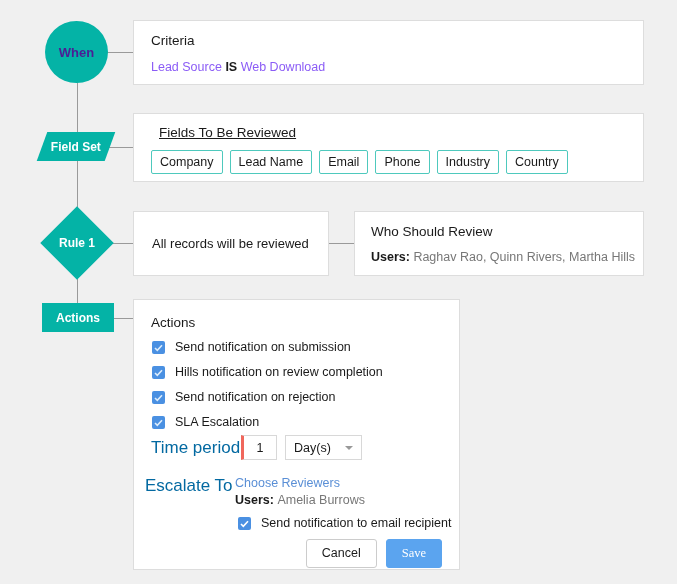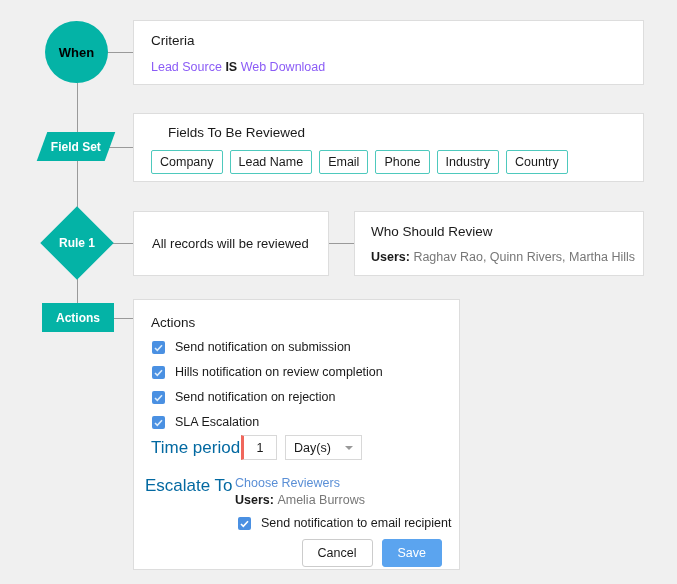--- a/index.html
+++ b/index.html
@@ -36,21 +36,21 @@
   }
 
   
   .node-circle {
     position: absolute;
     background: #04b3a6;
     border-radius: 50%;
     display: flex;
     align-items: center;
     justify-content: center;
-    color: #000000;
+    color: #4c1d95;
     font-size: 13px;
     font-weight: bold;
   }
   .node-para {
     position: absolute;
     background: #04b3a6;
     transform: skewX(-20deg);
     display: flex;
     align-items: center;
     justify-content: center;
@@ -215,20 +215,21 @@
   }
   .btn-cancel {
     background: #ffffff;
     border: 1px solid #cccccc;
     color: #1a1a1a;
   }
   .btn-save {
     background: #5ba4ef;
     border: 1px solid #5ba4ef;
     color: #ffffff;
+    font-family: Liberation Serif, serif;
   }
 </style>
 </head>
 <body>
 
 <div id="canvas">
 
   <div class="vline" style="left:77px; top:76px; height:56px;"></div>
   <div class="vline" style="left:77px; top:146px; height:72px;"></div>
   <div class="vline" style="left:77px; top:272px; height:46px;"></div>
@@ -258,21 +259,21 @@
   <div class="card" style="left:133px; top:20px; width:511px; height:65px;">
     <div class="card-title" style="position:absolute; left:17px; top:12px;">Criteria</div>
     <div class="crit-line" style="position:absolute; left:17px; top:39px;">
       <span class="crit-token">Lead Source</span>
       <span class="crit-op">IS</span>
       <span class="crit-token">Web Download</span>
     </div>
   </div>
 
   <div class="card" style="left:133px; top:113px; width:511px; height:69px;">
-    <div class="card-title" style="position:absolute; left:34px; top:11px;">Fields To Be Reviewed</div>
+    <div class="card-title" style="position:absolute; left:25px; top:11px;text-decoration:underline;">Fields To Be Reviewed</div>
     <div class="chips" style="position:absolute; left:17px; top:36px;">
       <div class="chip">Company</div>
       <div class="chip">Lead Name</div>
       <div class="chip">Email</div>
       <div class="chip">Phone</div>
       <div class="chip">Industry</div>
       <div class="chip">Country</div>
     </div>
   </div>
 

